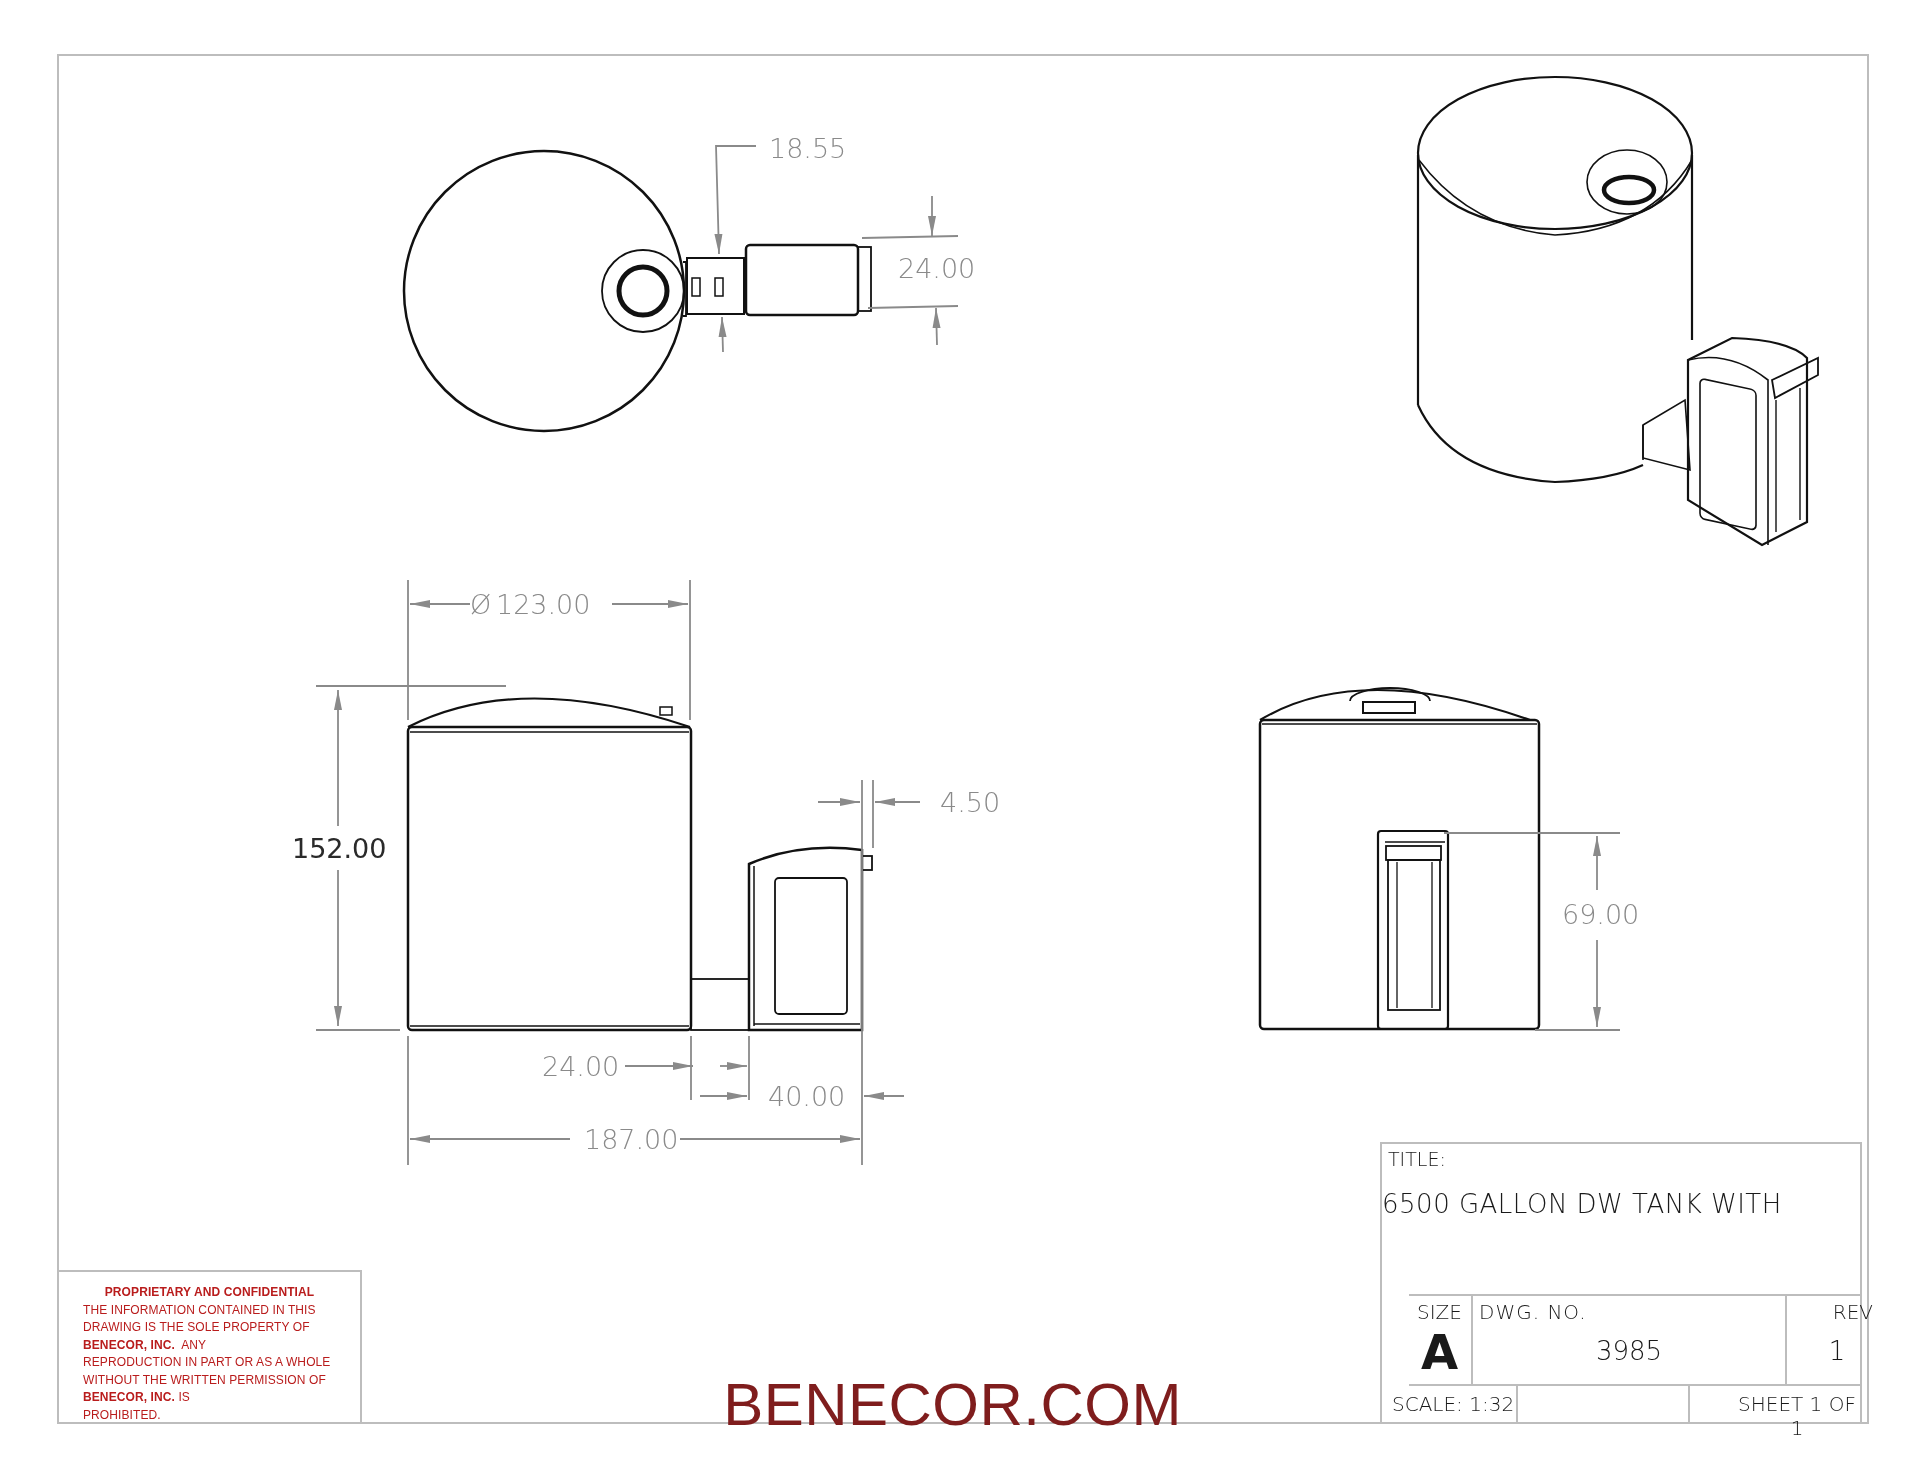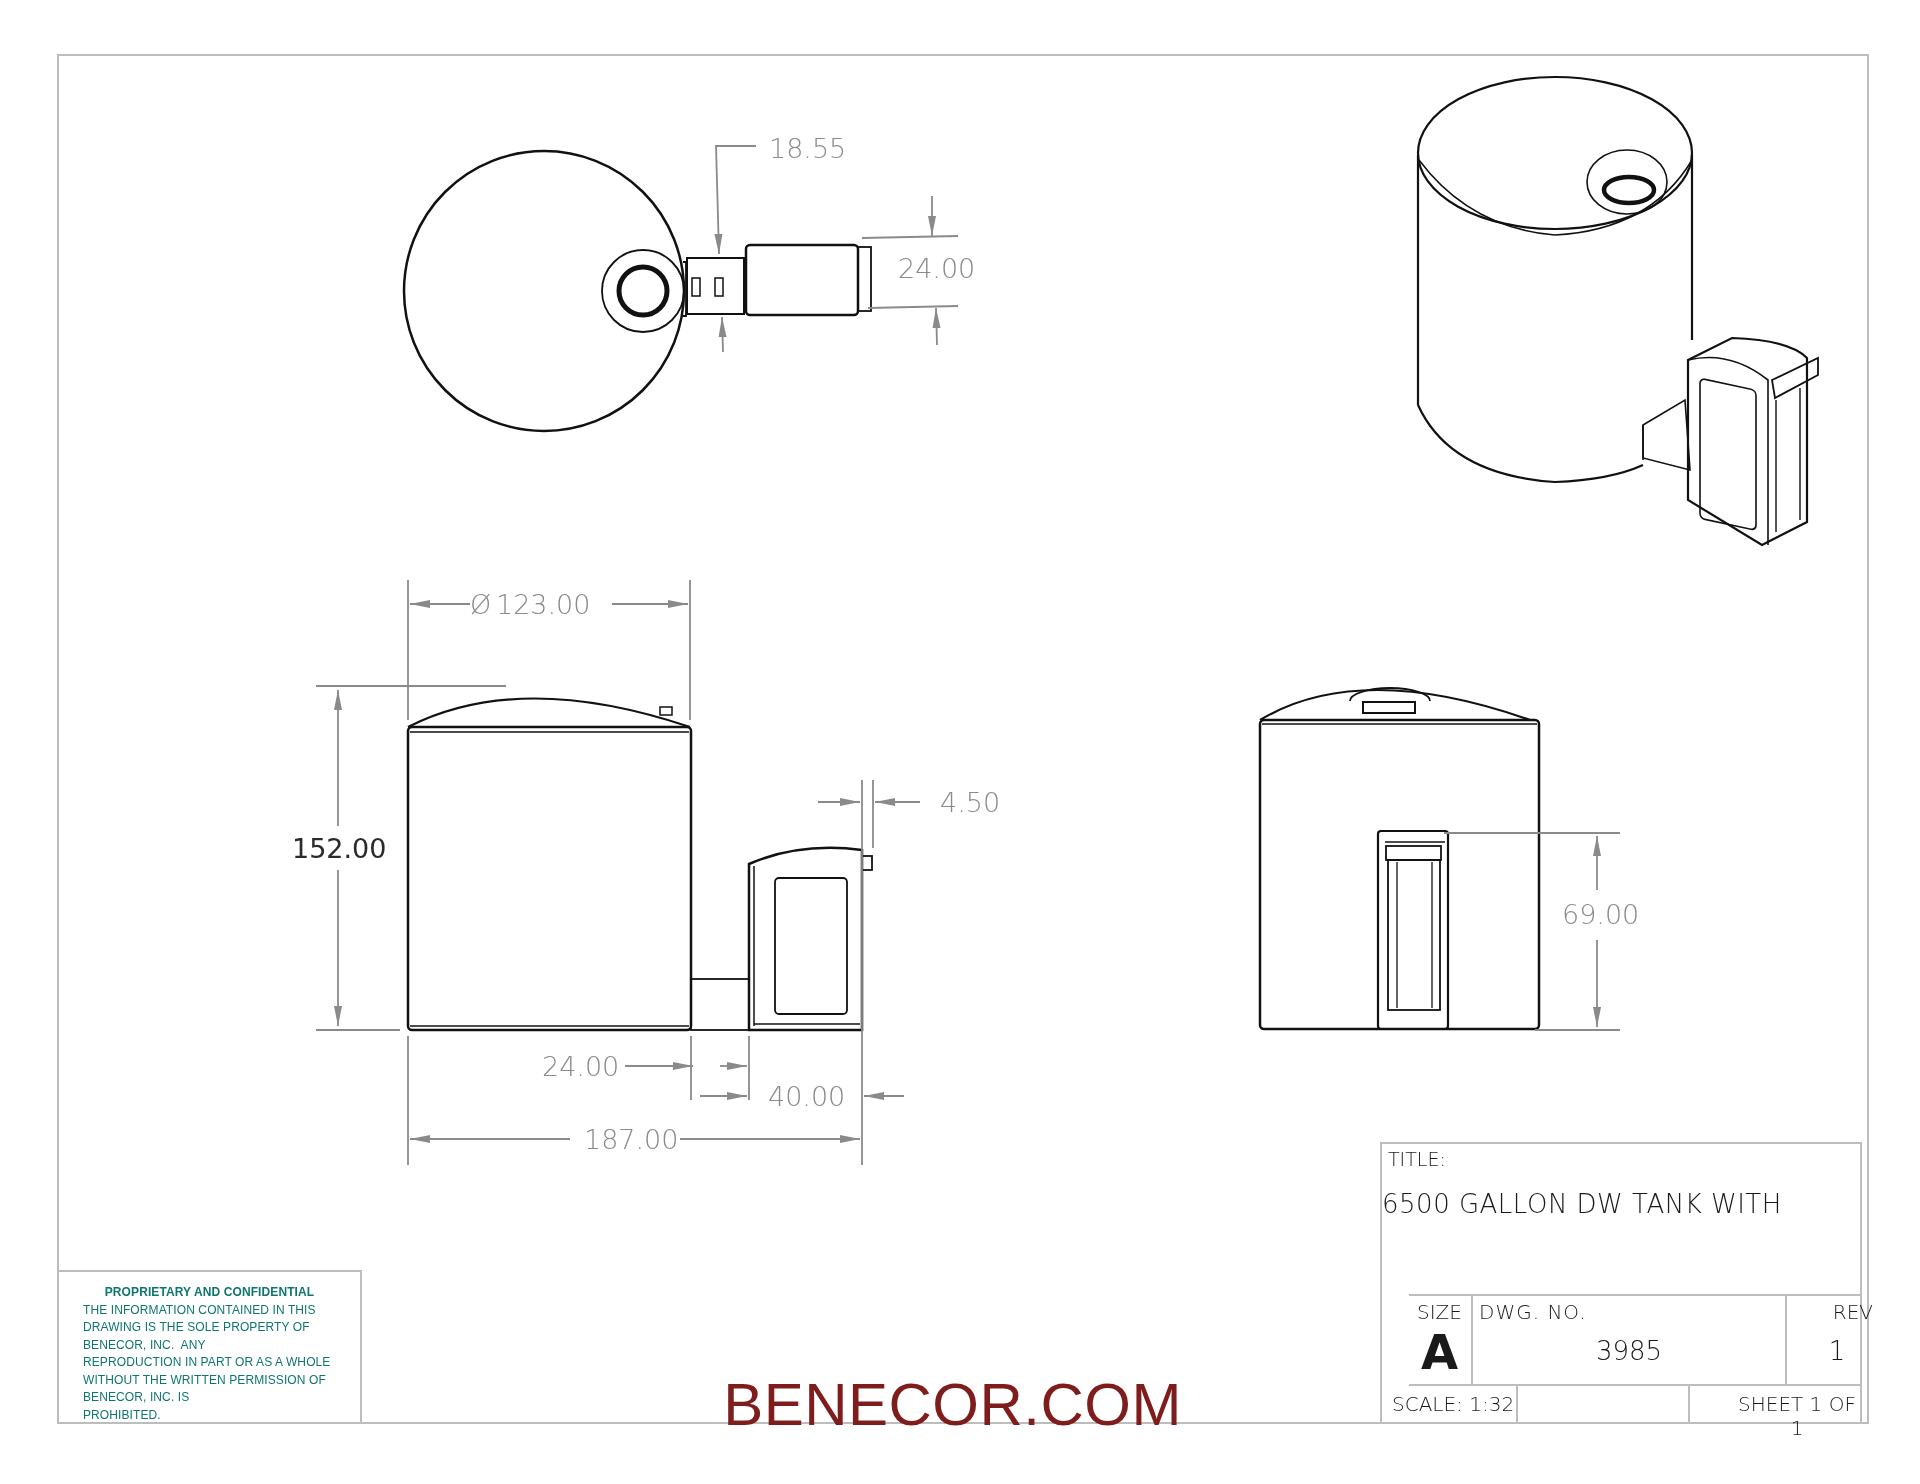--- a/index.html
+++ b/index.html
@@ -7,24 +7,24 @@
          font-family: "Liberation Sans", "DejaVu Sans", sans-serif; color: #1a1a1a; }
   .sheet { position: absolute; left: 57px; top: 54px; width: 1812px; height: 1370px;
            border: 2px solid #bdbdbd; box-sizing: border-box; }
   svg.drawing { position: absolute; left: 0; top: 0; }
   .dim-text { font-family: "DejaVu Sans", sans-serif; font-weight: 200; fill: #8a8a8a; font-size: 27px; }
   .dim-text-dark { font-family: "DejaVu Sans", sans-serif; fill: #2a2a2a; font-size: 27px; }
 
   
   .prop-box { position: absolute; left: 57px; top: 1270px; width: 305px; height: 154px;
               border: 2px solid #bdbdbd; border-bottom: none; box-sizing: border-box;
-              padding: 12px 0 0 24px; font-size: 12px; line-height: 17.5px; color: #0f766e;
+              padding: 12px 0 0 24px; font-size: 12px; line-height: 17.5px; color: #b91c1c;
               letter-spacing: 0.1px; }
   .prop-box .prop-title { font-weight: bold; text-align: center; padding-right: 24px; }
-  .prop-box b { font-weight: normal; }
+  .prop-box b { font-weight: bold; }
 
   
   .logo { position: absolute; left: 520px; top: 1238px; width: 680px; height: 180px; }
   .logo-word { position: absolute; left: 0; top: 0; font-family: "Liberation Sans", sans-serif;
                font-weight: bold; font-size: 124px; line-height: 124px; letter-spacing: -4px; }
   .logo-orange { color: #f28c22; }
   .logo-grey { color: #a8a8a8; background: linear-gradient(#b8b8b8 55%, #6a6a6a); -webkit-background-clip: text; background-clip: text; -webkit-text-fill-color: transparent; }
   .logo-url { position: absolute; right: 18px; top: 132px; font-family: "Liberation Sans", sans-serif;
               font-size: 60px; color: #7f1d1d; letter-spacing: 0.5px; }
 

